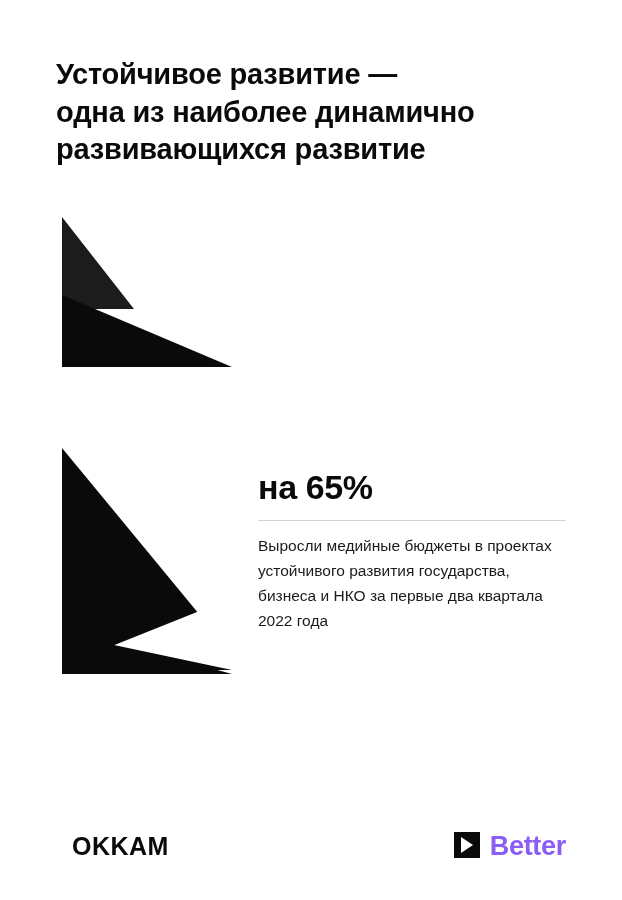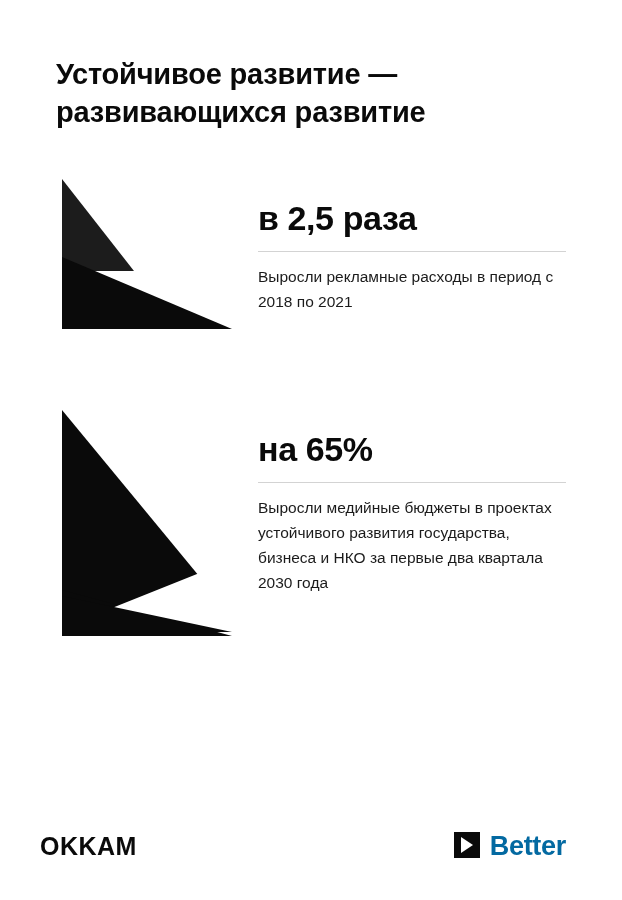--- a/index.html
+++ b/index.html
@@ -79,21 +79,21 @@
     font-size: 15.5px;
     line-height: 1.62;
     color: #1b1b1b;
     padding-top: 12px;
     max-width: 300px;
   }
 
   
   .footer {
     position: absolute;
-    left: 40px;
+    left: 72px;
     right: 56px;
     bottom: 38px;
     display: flex;
     align-items: center;
     justify-content: space-between;
   }
   .logo-okkam {
     display: flex;
     align-items: center;
   }
@@ -105,60 +105,56 @@
   }
   .logo-better {
     display: flex;
     align-items: center;
     gap: 10px;
   }
   .better-text {
     font-size: 27px;
     font-weight: bold;
     letter-spacing: -0.3px;
-    color: #0369a1;
+    color: #8b5cf6;
   }
 </style>
 </head>
 <body>
 
 <div class="page">
 
   <div class="headline">
     <span class="ln">Устойчивое развитие —</span>
+    <span class="ln">одна из наиболее динамично</span>
     <span class="ln">развивающихся развитие</span>
   </div>
 
   <div class="stat stat-1">
     <div class="mark">
       <svg width="176" height="155" viewBox="0 0 176 155" aria-hidden="true">
         <polygon points="6,0 6,92 78,92" fill="#1c1c1c"></polygon>
         <polygon points="6,78 6,150 176,150" fill="#0a0a0a"></polygon>
       </svg>
-    </div>
-    <div class="stat-text">
-      <div class="stat-value">в 2,5 раза</div>
-      <div class="divider"></div>
-      <div class="stat-desc">Выросли рекламные расходы в период с 2018 по 2021</div>
     </div>
   </div>
 
   <div class="stat stat-2">
     <div class="mark">
       <svg width="176" height="232" viewBox="0 0 176 232" aria-hidden="true">
         <polygon points="6,0 6,218 186,218" fill="#0a0a0a"></polygon>
         <polygon points="6,180 6,226 176,226" fill="#0a0a0a"></polygon>
         <polygon points="6,218 176,218 176,150" fill="#ffffff"></polygon>
         <polygon points="6,186 176,222 6,222" fill="#0a0a0a"></polygon>
       </svg>
     </div>
     <div class="stat-text">
       <div class="stat-value">на 65%</div>
       <div class="divider"></div>
-      <div class="stat-desc">Выросли медийные бюджеты в проектах устойчивого развития государства, бизнеса и НКО за первые два квартала 2030 года</div>
+      <div class="stat-desc">Выросли медийные бюджеты в проектах устойчивого развития государства, бизнеса и НКО за первые два квартала 2022 года</div>
     </div>
   </div>
 
   <div class="footer">
     <div class="logo-okkam">
       <span class="okkam-text">OKKAM</span>
     </div>
     <div class="logo-better">
       <span>
         <svg width="26" height="26" viewBox="0 0 26 26" aria-hidden="true">

